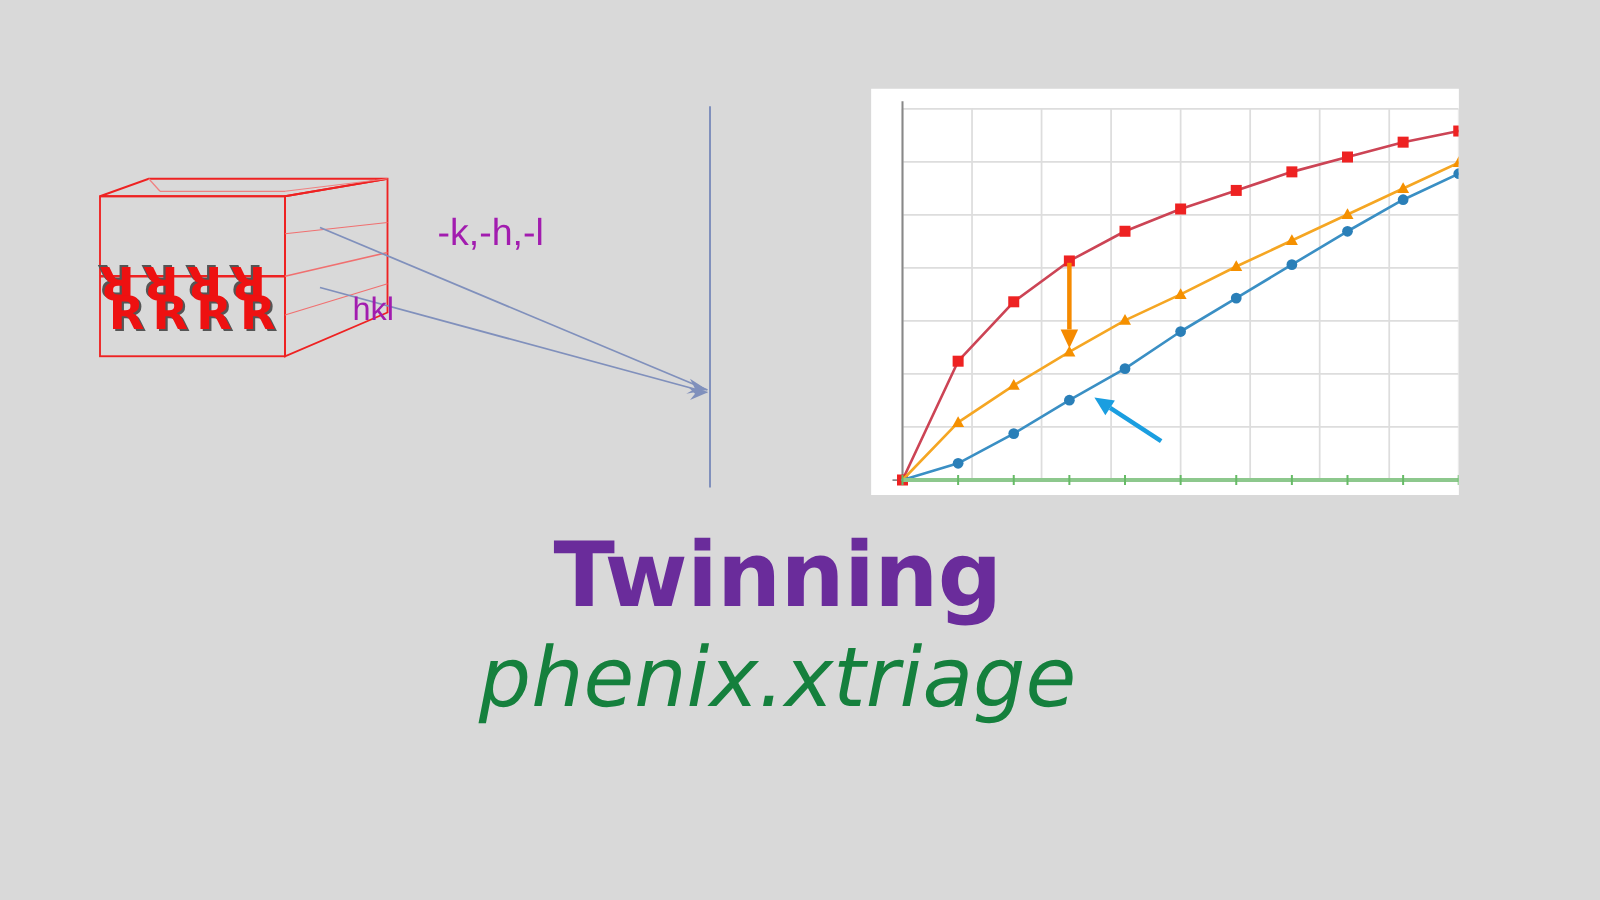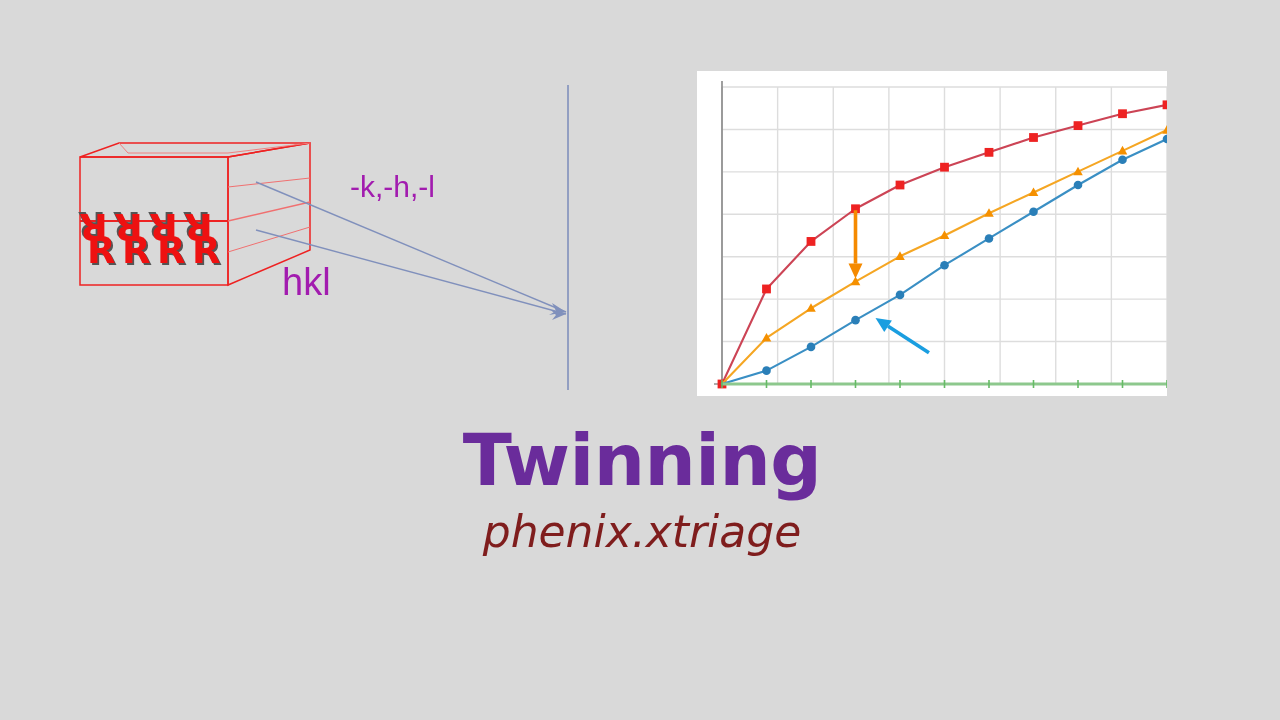--- a/index.html
+++ b/index.html
@@ -38,22 +38,22 @@
     white-space: nowrap;
     line-height: 1;
   }
   #label-negkhl {
     left: 350px;
     top: 172px;
     font-size: 30px;
   }
   #label-hkl {
     left: 282px;
-    top: 263px;
-    font-size: 38px;
+    top: 234px;
+    font-size: 26px;
   }
 
   
   #chart-wrap {
     position: absolute;
     left: 697px;
     top: 71px;
     width: 470px;
     height: 325px;
     background: #ffffff;
@@ -62,33 +62,32 @@
   }
   #chart-wrap svg { display: block; }
 
   
   #title-block {
     position: absolute;
     left: 0;
     top: 424px;
     width: 1244px;
     text-align: center;
-    padding-left: 20px;
   }
   #main-title {
     color: #6a2c9b;
     font-size: 72px;
     font-weight: bold;
     line-height: 1.0;
     letter-spacing: -0.5px;
     font-family: "DejaVu Sans", sans-serif;
   }
   #sub-title {
-    color: #7f1d1d;
-    font-size: 44px;
+    color: #15803d;
+    font-size: 66px;
     font-style: italic;
     line-height: 1.0;
     margin-top: 14px;
     font-family: "DejaVu Sans", sans-serif;
   }
 </style>
 </head>
 <body>
 
 <div id="slide">

